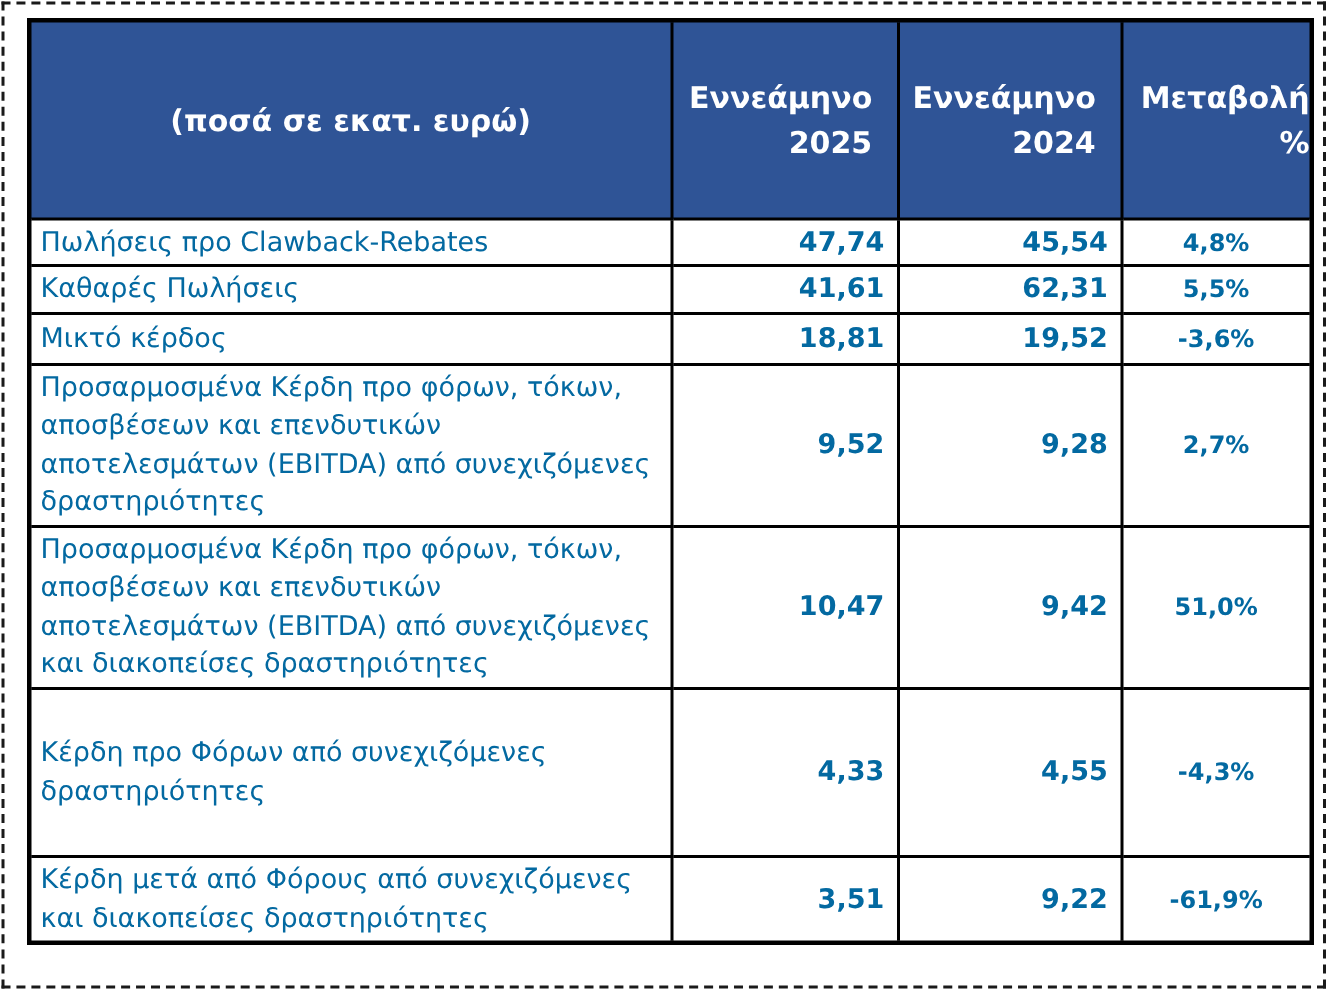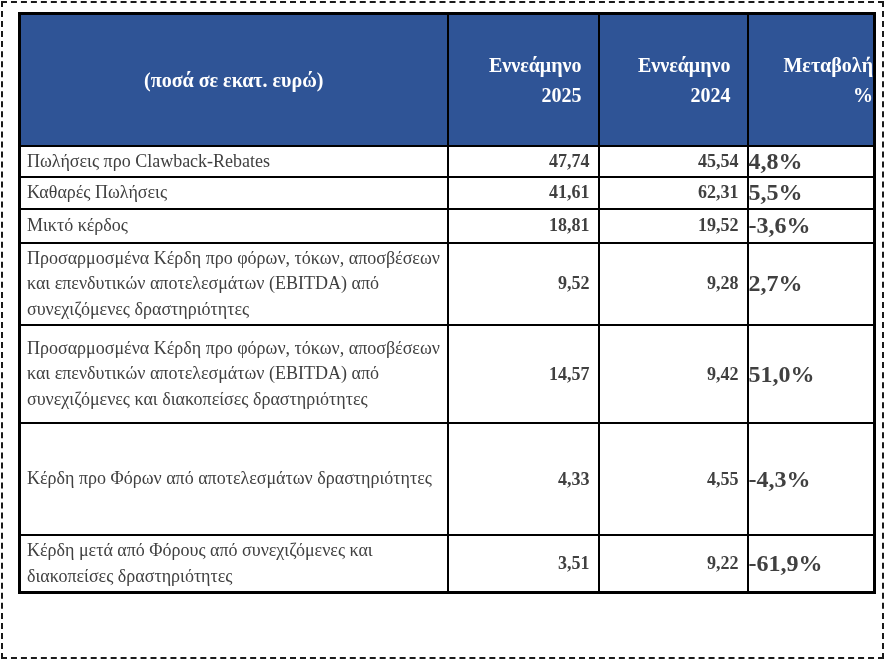--- a/index.html
+++ b/index.html
@@ -6,34 +6,33 @@
   html, body {
     width: 885px; height: 660px;
     background: #ffffff;
     font-family: "DejaVu Sans", "Liberation Sans", sans-serif;
   }
   .frame {
     position: absolute;
     left: 1px; top: 1px;
     width: 883px; height: 658px;
     border: 2px dashed #1a1a1a;
-    font-family: Liberation Serif, serif;
   }
   table.fin-table {
     position: absolute;
     left: 15px; top: 9px;
     width: 855px;
     border-collapse: collapse;
     table-layout: fixed;
     border: 3px solid #000;
   }
   .fin-table th, .fin-table td {
     border: 2px solid #000;
     vertical-align: middle;
-    color: #404040;
+    color: #0369a1;
   }
   
   .fin-table thead tr { height: 132px; }
   .fin-table thead th {
     background: #2F5496;
     color: #ffffff;
     font-weight: bold;
     font-size: 20px;
     line-height: 1.5;
     white-space: pre-line;
@@ -48,23 +47,23 @@
     text-align: left;
     padding: 2px 4px 2px 6px;
   }
   .fin-table td.c-num {
     font-size: 18px;
     font-weight: bold;
     text-align: right;
     padding-right: 8px;
   }
   .fin-table td.c-pct {
-    font-size: 24px;
+    font-size: 16px;
     font-weight: bold;
-    text-align: left;
+    text-align: center;
   }
   
   .fin-table tbody tr:nth-child(1) { height: 31px; }
   .fin-table tbody tr:nth-child(2) { height: 31px; }
   .fin-table tbody tr:nth-child(3) { height: 34px; margin-left: 24px; }
   .fin-table tbody tr:nth-child(4) { height: 22px; }
   .fin-table tbody tr:nth-child(5) { height: 98px; }
   .fin-table tbody tr:nth-child(6) { height: 112px; }
   .fin-table tbody tr:nth-child(7) { height: 54px; }
   .fin-table tbody tr:nth-child(8) { height: 52px; }
@@ -112,26 +111,26 @@
         <td class="c-pct">-3,6%</td>
       </tr>
       <tr>
         <td class="c-label">Προσαρμοσμένα Κέρδη προ φόρων, τόκων, αποσβέσεων και επενδυτικών αποτελεσμάτων (EBITDA) από συνεχιζόμενες δραστηριότητες</td>
         <td class="c-num">9,52</td>
         <td class="c-num">9,28</td>
         <td class="c-pct">2,7%</td>
       </tr>
       <tr>
         <td class="c-label">Προσαρμοσμένα Κέρδη προ φόρων, τόκων, αποσβέσεων και επενδυτικών αποτελεσμάτων (EBITDA) από συνεχιζόμενες και διακοπείσες δραστηριότητες</td>
-        <td class="c-num">14,57</td>
+        <td class="c-num">10,47</td>
         <td class="c-num">9,42</td>
         <td class="c-pct">51,0%</td>
       </tr>
       <tr>
-        <td class="c-label">Κέρδη προ Φόρων από αποτελεσμάτων δραστηριότητες</td>
+        <td class="c-label">Κέρδη προ Φόρων από συνεχιζόμενες δραστηριότητες</td>
         <td class="c-num">4,33</td>
         <td class="c-num">4,55</td>
         <td class="c-pct">-4,3%</td>
       </tr>
       <tr>
         <td class="c-label">Κέρδη μετά από Φόρους από συνεχιζόμενες και διακοπείσες δραστηριότητες</td>
         <td class="c-num">3,51</td>
         <td class="c-num">9,22</td>
         <td class="c-pct">-61,9%</td>
       </tr>

